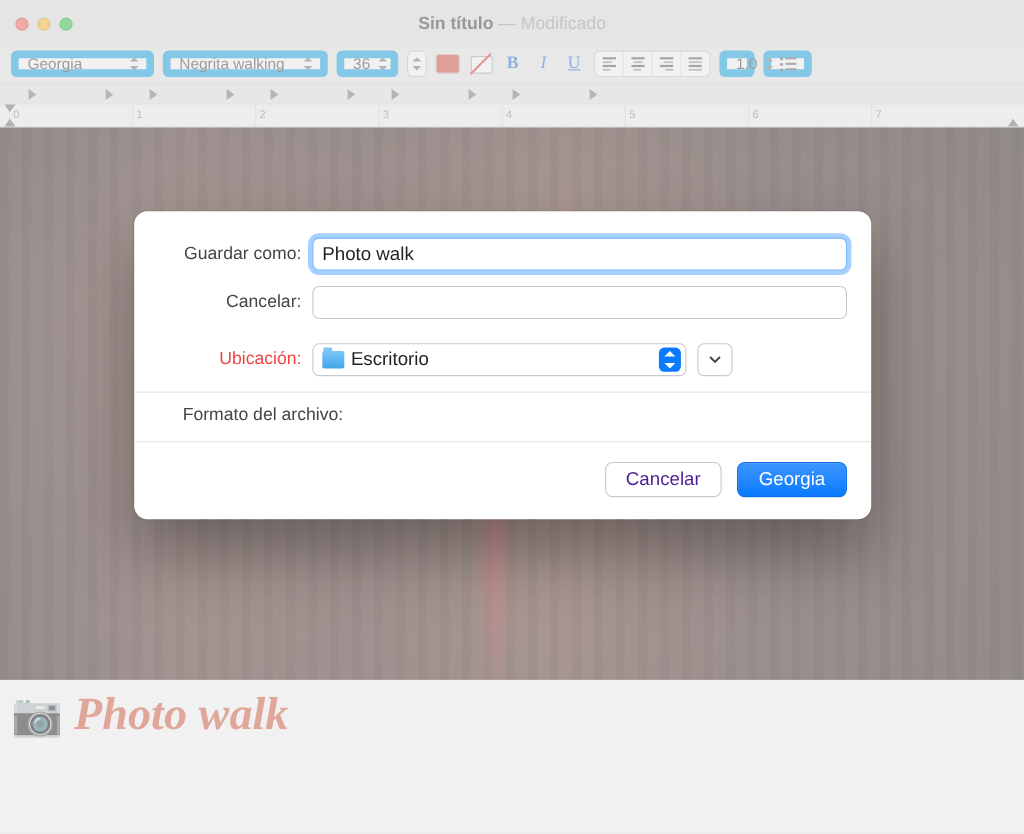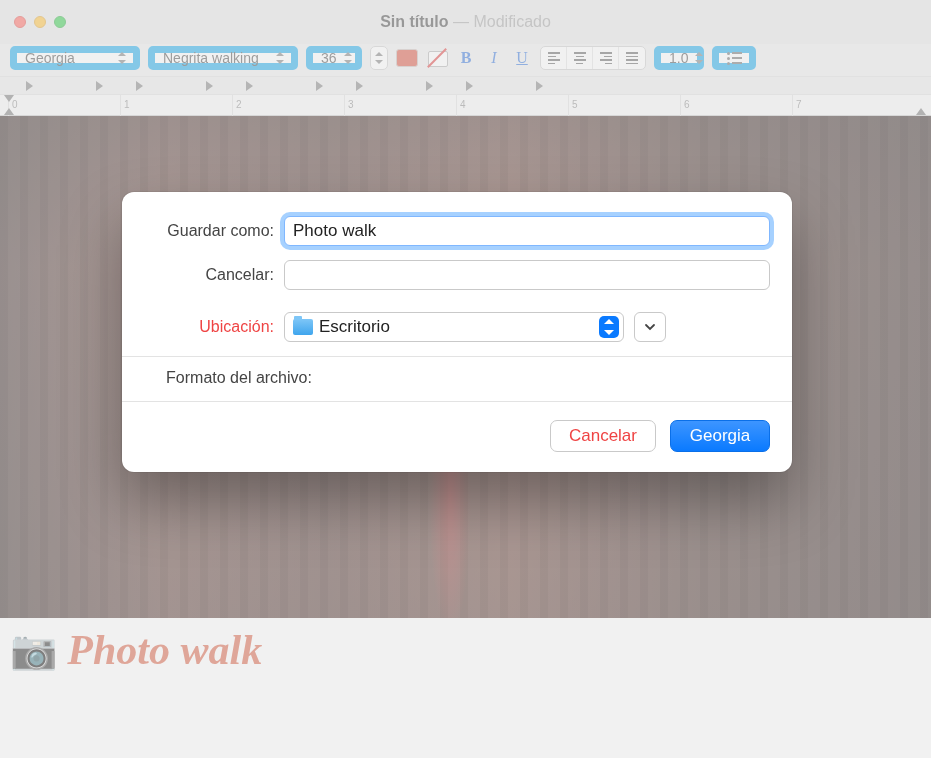--- a/index.html
+++ b/index.html
@@ -67,21 +67,21 @@
   .fmt.b { font-weight:700; color:#2a6dd8;}
   .fmt.i { font-style:italic; color:#2a6dd8;}
   .fmt.u { text-decoration:underline; color:#2a6dd8;}
   .seg { display:flex; border:1px solid #c8c8c8; border-radius:5px; height:24px;
     overflow:hidden; background:#fff;}
   .seg > div { width:26px; display:flex; align-items:center; justify-content:center;
     border-right:1px solid #e0e0e0;}
   .seg > div:last-child{border-right:none;}
   .align-lines { display:flex; flex-direction:column; gap:2px;}
   .align-lines span { display:block; height:1.5px; background:#5a5a5a;}
-  .ls { width:50px;}
+  .ls { width:32px;}
   .list-btn { width:44px; display:flex; align-items:center; gap:4px;}
   .list-icon { display:flex; flex-direction:column; gap:2px;}
   .list-icon span{ display:flex; align-items:center; gap:2px;}
   .list-icon span::before{content:''; width:3px; height:3px; background:#666; border-radius:50%;}
   .list-icon span::after{content:''; width:10px; height:1.5px; background:#666;}
   
   .tabbar { height:18px; background:#e8e8e8; position:relative; border-top:1px solid #dcdcdc;}
   .tri { position:absolute; top:4px; width:0; height:0;
     border-top:5px solid transparent; border-bottom:5px solid transparent;
     border-left:7px solid #7a7a7a;}
@@ -162,21 +162,21 @@
   .folder-icn::before{content:''; position:absolute; top:-3px; left:1px; width:8px; height:4px;
     background:#7ec6f7; border-radius:1px 1px 0 0;}
   .expand-btn { width:32px; height:30px; border:1px solid #c9c9c9; border-radius:6px;
     display:flex; align-items:center; justify-content:center; background:#fff;}
   .expand-btn svg { width:14px; height:14px;}
   .divider { height:1px; background:#e3e3e3; margin:12px -22px;}
   .btns { display:flex; justify-content:flex-end; gap:14px; margin-top:18px;}
   .btn {
     min-width:100px; height:32px; border-radius:7px; font-size:17px;
     display:flex; align-items:center; justify-content:center; padding:0 18px;
-    border:1px solid #c9c9c9; background:#fff; color:#ef4444;
+    border:1px solid #c9c9c9; background:#fff; color:#4c1d95;
   }
   .btn.primary {
     background: linear-gradient(180deg,#3d95ff,#0a7aff);
     color:#fff; border:1px solid #0a6fe8;
   }
   .loc-row .lbl { color:#ef4444;}
   .spacer { height:8px;}
 </style>
 </head>
 <body>

